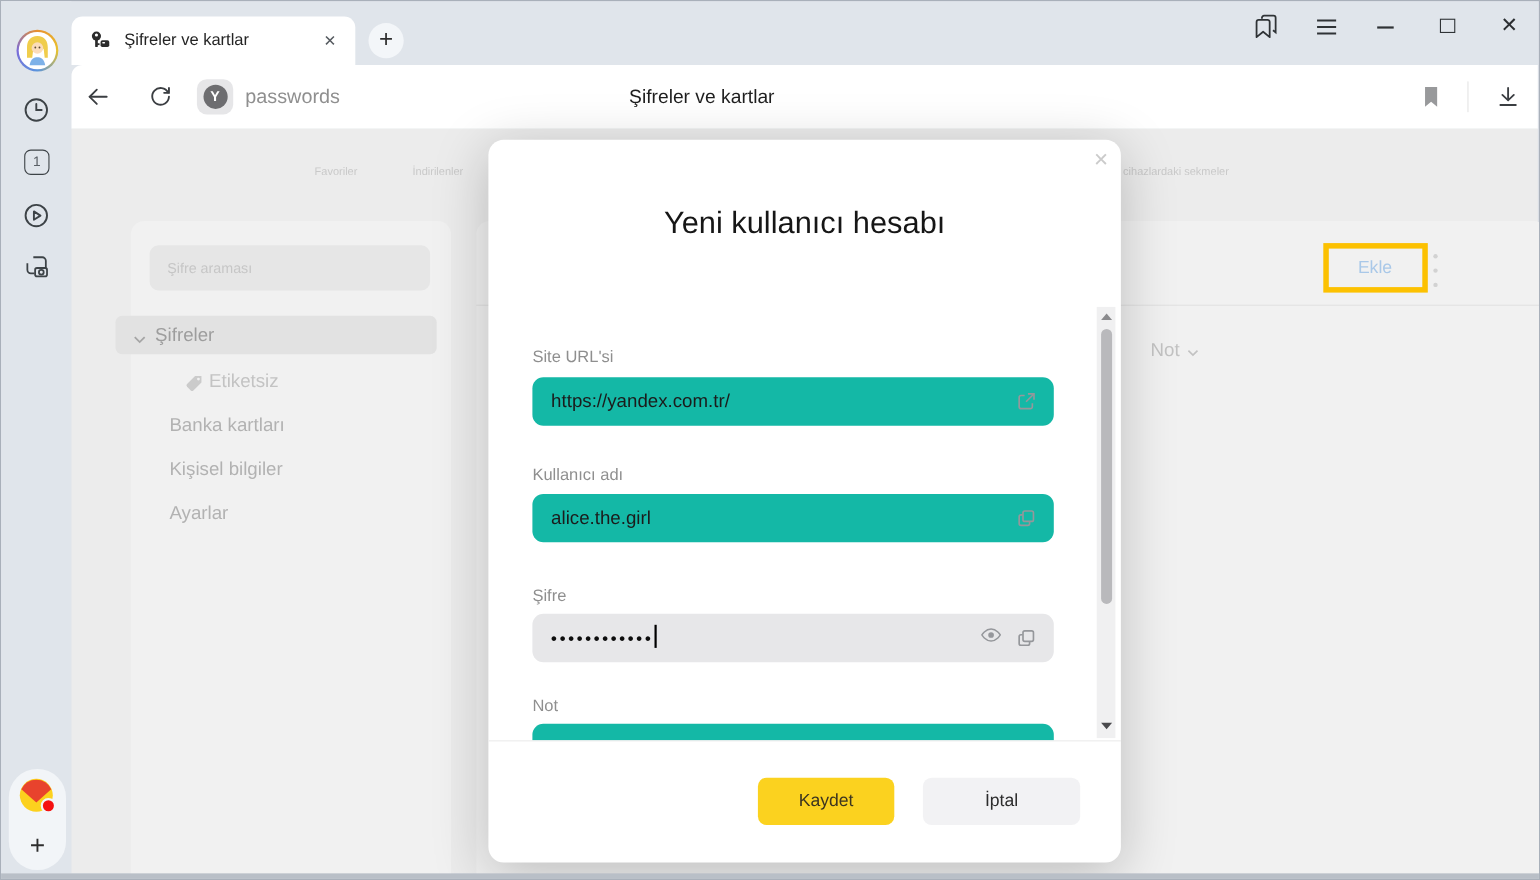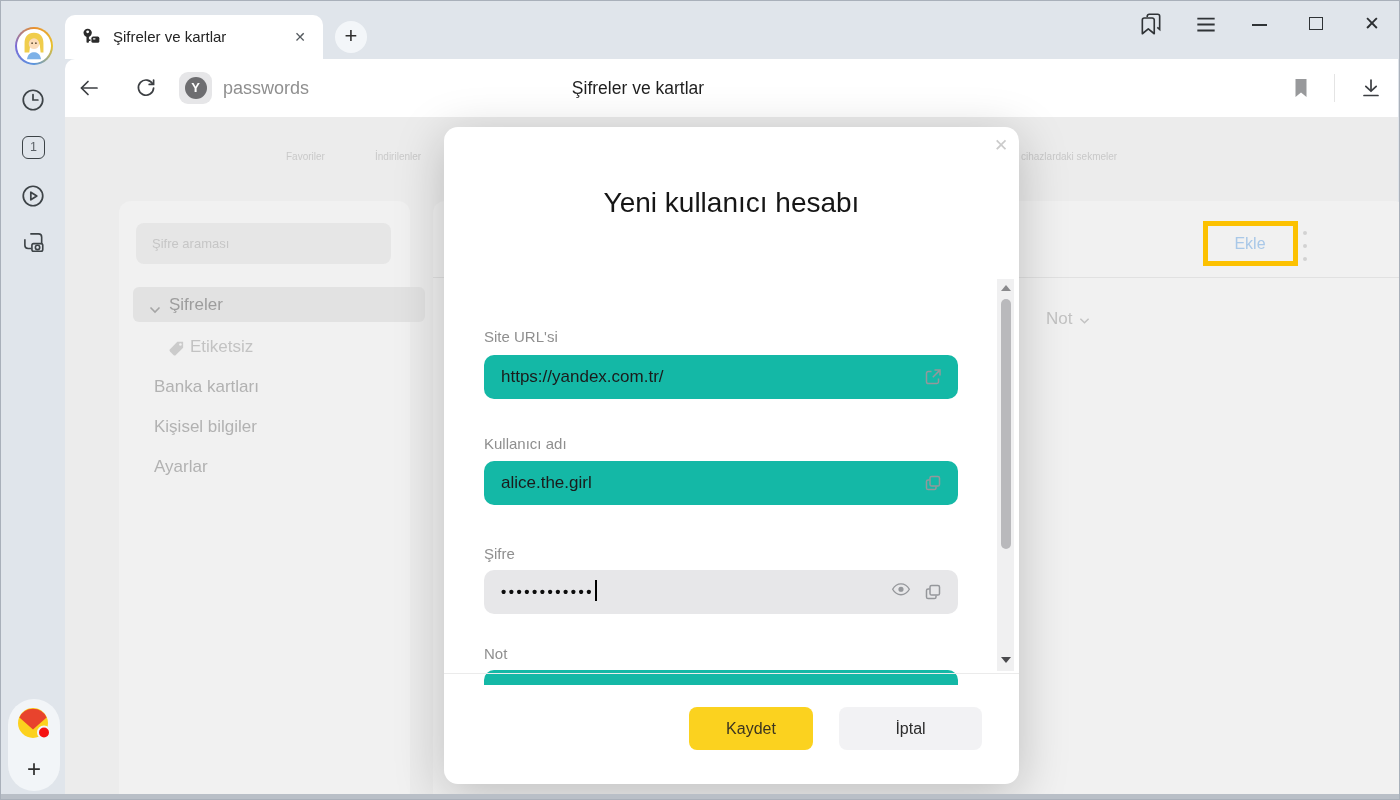--- a/index.html
+++ b/index.html
@@ -63,21 +63,21 @@
   
   .page{position:absolute;left:64px;top:116px;right:1px;bottom:5px;background:#ececec;}
   .pg-tab{position:absolute;top:34px;font-size:10px;color:#c9c9c9;cursor:pointer;white-space:nowrap;}
   .pg-fav{left:221px;} .pg-dl{left:310px;} .pg-dev{left:956px;}
   .card{position:absolute;top:84px;bottom:0;background:#f1f1f1;border-radius:12px 12px 0 0;}
   .card-left{left:54px;width:291px;}
   .card-main{left:368px;width:973px;}
   .search{position:absolute;left:71px;top:106px;width:255px;height:41px;background:#e6e6e6;
     border-radius:8px;cursor:text;}
   .search-ph{position:absolute;left:16px;top:0;line-height:41px;font-size:13px;color:#c6c6c6;}
-  .row-sel{position:absolute;left:68px;top:170px;width:292px;height:35px;background:#e2e2e2;
+  .row-sel{position:absolute;left:40px;top:170px;width:292px;height:35px;background:#e2e2e2;
     border-radius:6px;cursor:pointer;}
   .row-sel .chev{position:absolute;left:16px;top:13px;width:12px;height:9px;color:#a5a5a5;}
   .row-sel .lbl{position:absolute;left:36px;top:0;line-height:35px;font-size:17px;color:#9d9d9d;}
   .nav-item{position:absolute;font-size:17px;color:#b2b2b2;cursor:pointer;white-space:nowrap;}
   .tag-ic{position:absolute;left:103px;top:223px;width:17px;height:17px;}
   .nv-tag{left:125px;top:220px;color:#c3c3c3;}
   .nv-bank{left:89px;top:260px;}
   .nv-pers{left:89px;top:300px;}
   .nv-set{left:89px;top:340px;}
   .main-sep{position:absolute;left:368px;top:160px;width:973px;height:1px;background:#e1e1e1;}
@@ -90,21 +90,21 @@
   .notdd{position:absolute;left:981px;top:192px;font-size:17px;color:#c2c2c2;cursor:pointer;}
   .notdd svg{vertical-align:-1px;margin-left:7px;}
 
   
   .modal{position:absolute;left:443px;top:126px;width:575px;height:657px;background:#fff;
     border-radius:14px;box-shadow:0 10px 50px rgba(0,0,0,.22);}
   .m-close{position:absolute;left:546px;top:6px;width:22px;height:26px;line-height:26px;
     text-align:center;font-size:17px;color:#cbcbcb;cursor:pointer;}
   .m-title{position:absolute;left:0;top:60px;width:100%;text-align:center;font-size:28px;
     font-weight:500;color:#161616;}
-  .m-body{position:absolute;left:0;top:164px;width:100%;height:394px;overflow:hidden;}
+  .m-body{position:absolute;left:0;top:152px;width:100%;height:394px;overflow:hidden;}
   .f-label{position:absolute;left:40px;font-size:15px;color:#8f8f8f;}
   .f-input{position:absolute;left:40px;width:474px;height:44px;background:#14b8a6;
     border-radius:10px;cursor:text;}
   .f-input.focused{background:#e7e7e9;}
   .f-text{position:absolute;left:17px;top:0;line-height:44px;font-size:17px;color:#1b1b1b;white-space:nowrap;}
   .f-dots{font-size:15px;font-weight:bold;letter-spacing:2.5px;color:#0d0d0d;}
   .caret{display:inline-block;width:1.5px;height:21px;background:#000;vertical-align:-4px;margin-left:1px;}
   .in-icon{position:absolute;top:12px;width:20px;height:20px;color:#95979b;cursor:pointer;}
   .ir1{right:15px;} .ir2{right:47px;}
   .lb-url{top:37px;} .in-url{top:64px;}

